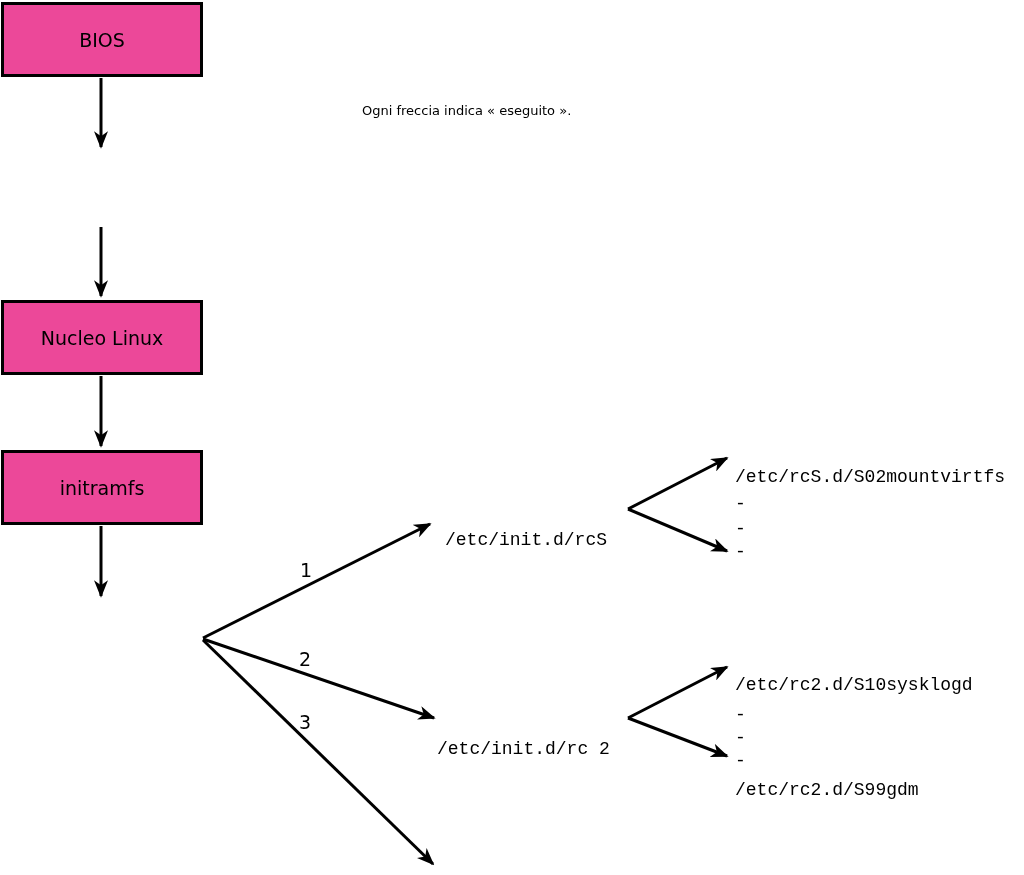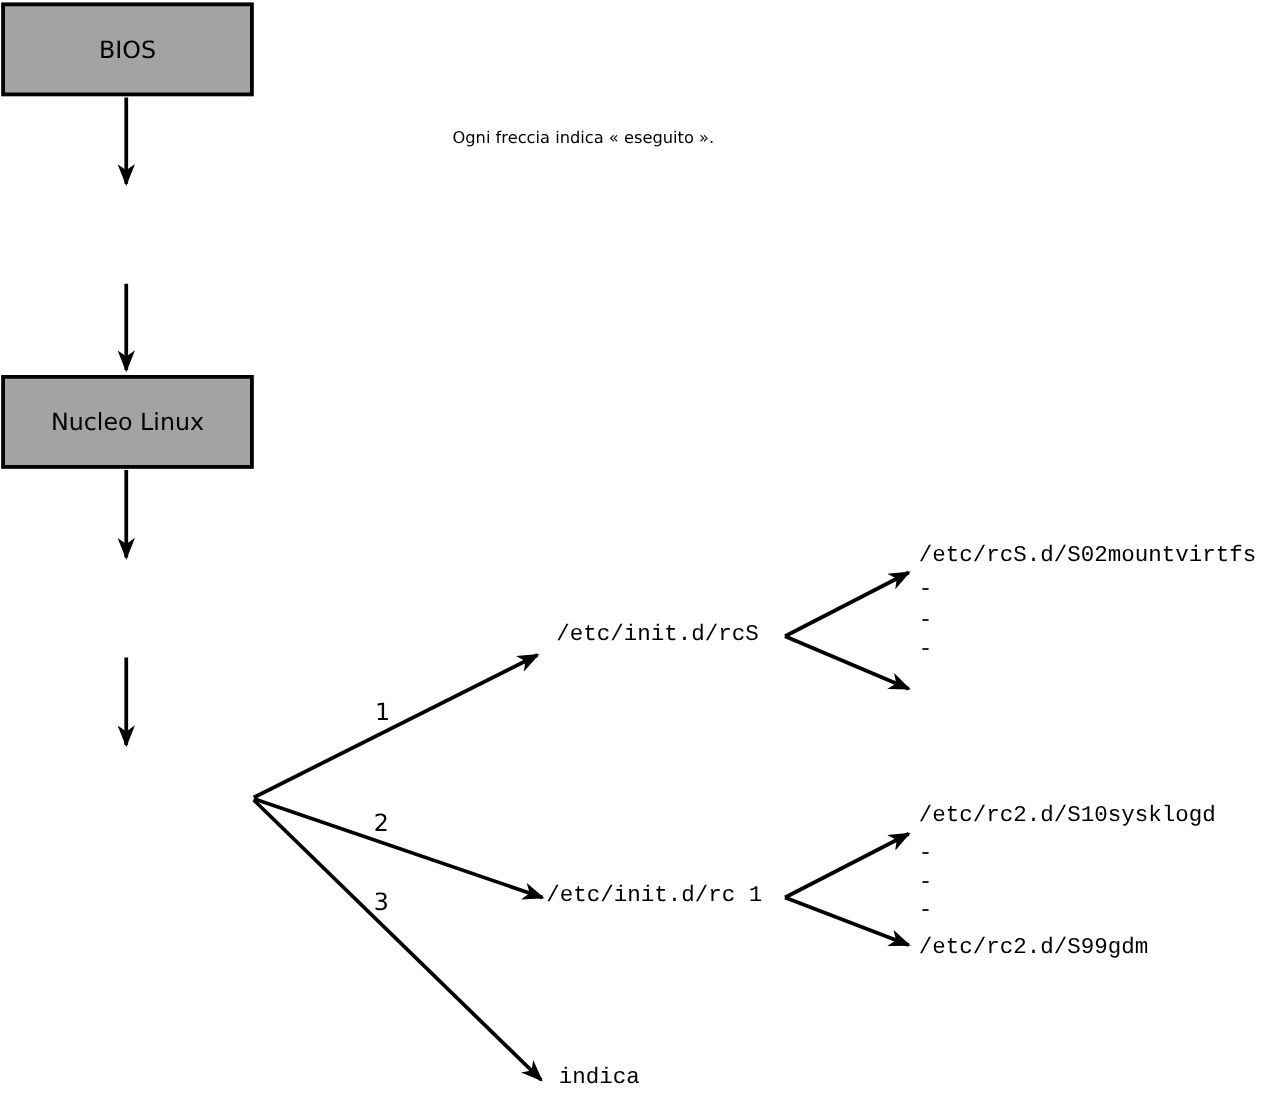--- a/index.html
+++ b/index.html
@@ -22,21 +22,21 @@
     top: 0;
     width: 1024px;
     height: 875px;
   }
   .box {
     position: absolute;
     left: 1px;
     width: 196px;
     height: 69px;
     border: 3px solid #000000;
-    background: #a3a3a3;
+    background: #ec4899;
     display: flex;
     align-items: center;
     justify-content: center;
     font-size: 19px;
   }
   .caption {
     position: absolute;
     font-size: 13px;
     white-space: nowrap;
   }
@@ -44,20 +44,21 @@
     position: absolute;
     font-size: 19px;
     white-space: nowrap;
   }
   .mono {
     position: absolute;
     font-family: "Liberation Mono", monospace;
     font-size: 18px;
     line-height: 22px;
     white-space: pre;
+    margin-top: 32px;
   }
 </style>
 </head>
 <body>
 
 <div id="canvas">
 
   <svg id="arrows" viewBox="0 0 1024 875">
     <defs>
       <marker id="ah" viewBox="0 0 10 8" refX="9" refY="4" markerWidth="18" markerHeight="14" markerUnits="userSpaceOnUse" orient="auto">
@@ -80,29 +81,32 @@
     <line x1="628" y1="718" x2="727" y2="667" stroke="#000000" stroke-width="3" marker-end="url(#ah)"></line>
     <line x1="628" y1="718" x2="727" y2="756" stroke="#000000" stroke-width="3" marker-end="url(#ah)"></line>
   </svg>
 
   <div class="box" style="top:2px">
     <span>BIOS</span>
   </div>
   <div class="box" style="top:300px">
     <span>Nucleo Linux</span>
   </div>
+  <div class="box" style="top:450px">
+    <span>initramfs</span>
+  </div>
 
   <div class="caption" style="left:362px; top:103px">Ogni freccia indica « eseguito ».</div>
 
   <div class="num" style="left:300px; top:559px">1</div>
   <div class="num" style="left:299px; top:648px">2</div>
   <div class="num" style="left:299px; top:711px">3</div>
 
   <div class="mono" style="left:445px; top:497px">/etc/init.d/rcS</div>
-  <div class="mono" style="left:437px; top:706px">/etc/init.d/rc 1</div>
+  <div class="mono" style="left:437px; top:706px">/etc/init.d/rc 2</div>
   <div class="mono" style="left:447px; top:851px">indica</div>
 
   <div class="mono" style="left:735px; top:434px">/etc/rcS.d/S02mountvirtfs</div>
   <div class="mono" style="left:735px; top:461px">-</div>
   <div class="mono" style="left:735px; top:486px">-</div>
   <div class="mono" style="left:735px; top:509px">-</div>
 
   <div class="mono" style="left:735px; top:642px">/etc/rc2.d/S10sysklogd</div>
   <div class="mono" style="left:735px; top:672px">-</div>
   <div class="mono" style="left:735px; top:695px">-</div>

